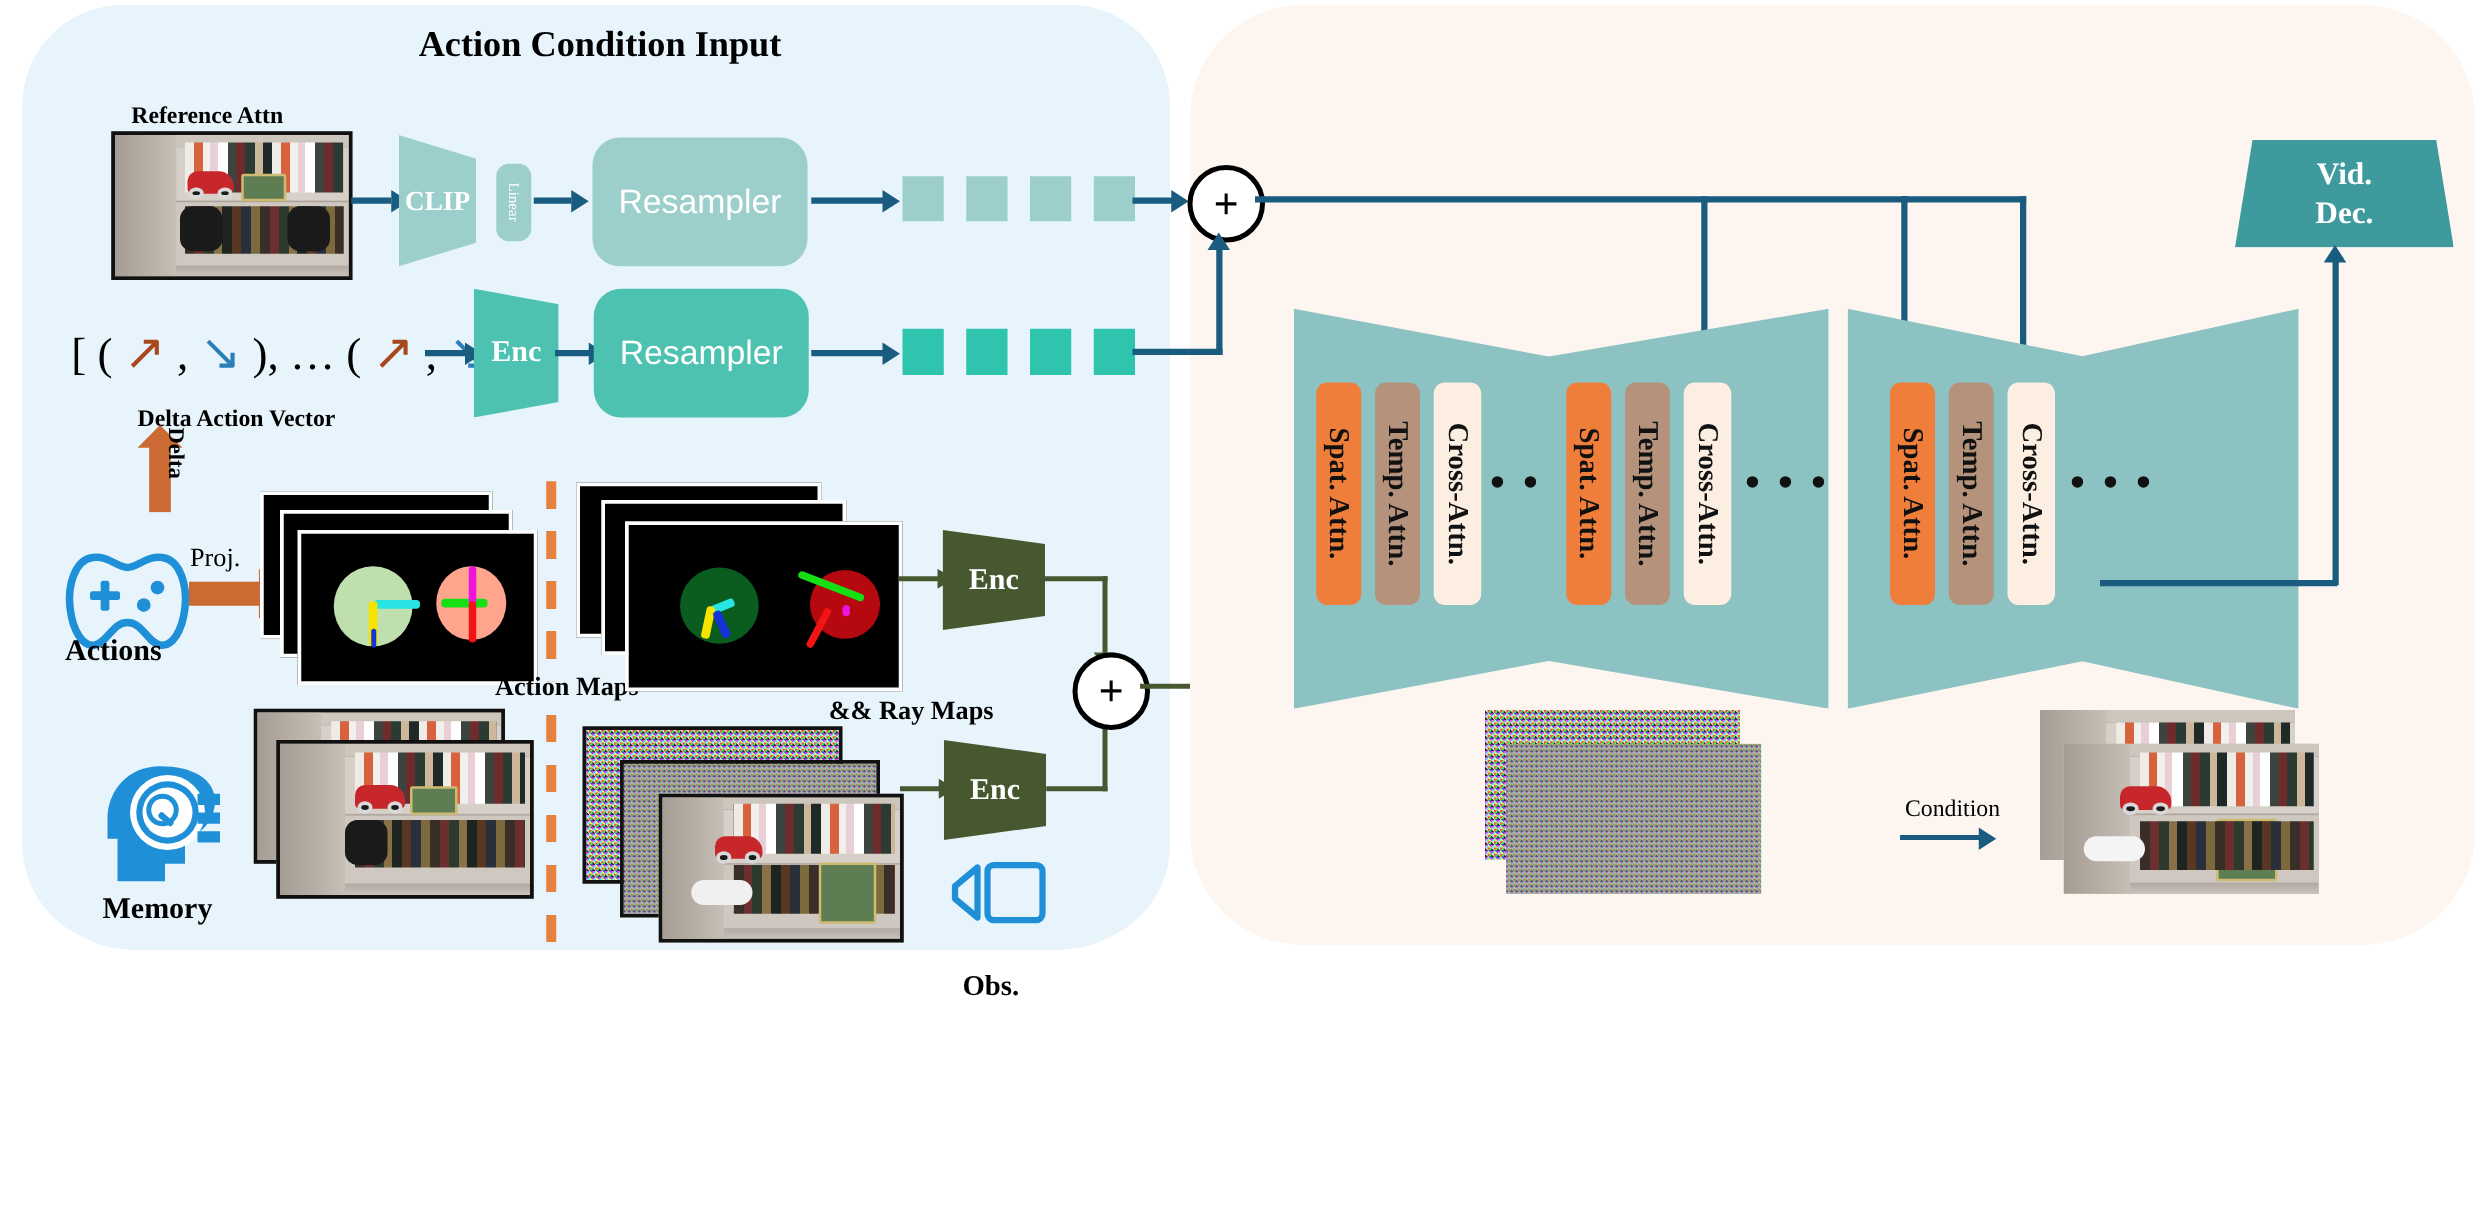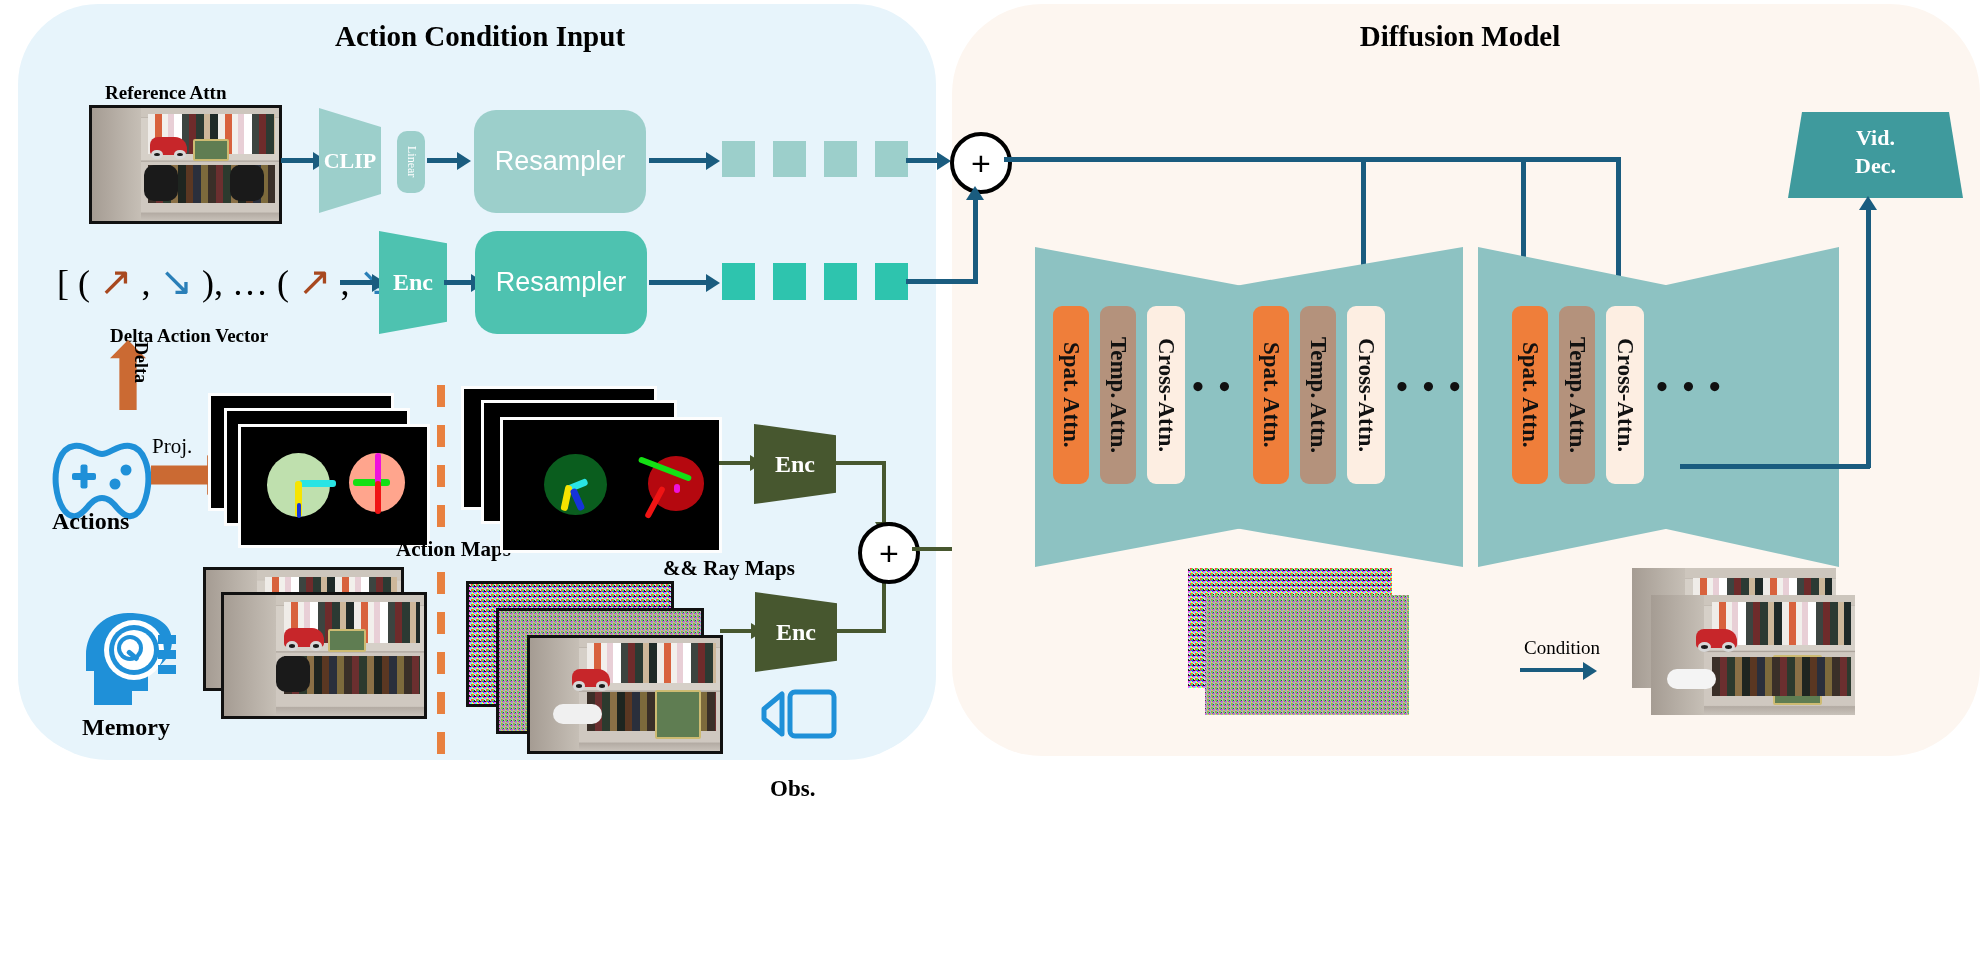--- a/index.html
+++ b/index.html
@@ -429,21 +429,20 @@
   <div class="abs arrow-u" style="left:875px;top:565px;border-bottom-color:#47572f;"></div>
 
   <div class="abs plus-circle" style="left:858px;top:522px;width:54px;height:54px;">+</div>
 
   <div class="abs ln-g" style="left:912px;top:547px;width:62px;height:4px;"></div>
   <div class="abs ln-g" style="left:970px;top:385px;width:4px;height:166px;"></div>
   <div class="abs ln-g" style="left:970px;top:385px;width:54px;height:4px;"></div>
   <div class="abs arrow-r-g" style="left:1022px;top:381px;"></div>
 
   <div class="abs panel-right"></div>
-  <div class="abs panel-title" style="left:1180px;top:20px;width:560px;">Diffusion Model</div>
 
   <div class="abs ln" style="left:906px;top:158px;width:38px;height:5px;"></div>
   <div class="abs arrow-r" style="left:937px;top:152px;"></div>
   <div class="abs plus-circle" style="left:950px;top:132px;width:54px;height:54px;">+</div>
 
   <div class="abs ln" style="left:906px;top:279px;width:72px;height:5px;"></div>
   <div class="abs ln" style="left:973px;top:196px;width:5px;height:88px;"></div>
   <div class="abs arrow-u" style="left:966px;top:186px;"></div>
 
   <div class="abs ln" style="left:1004px;top:157px;width:522px;height:5px;"></div>
@@ -488,21 +487,21 @@
   <div class="abs attn-temp" style="left:1559px;top:306px;width:36px;height:178px;">
     <span class="attn-lbl">Temp. Attn.</span>
   </div>
   <div class="abs attn-cross" style="left:1606px;top:306px;width:38px;height:178px;">
     <span class="attn-lbl">Cross-Attn.</span>
   </div>
   <div class="abs unet-right" style="left:1664px;top:247px;width:175px;height:320px;"></div>
   <div class="abs dots" style="left:1656px;top:368px;">• • •</div>
 
   <div class="abs trap-viddec" style="left:1788px;top:112px;width:175px;height:86px;">
-    <div class="white-txt" style="text-align:center;font-size:22px;font-weight:bold;padding-top:12px;line-height:1.25;">
+    <div class="white-txt" style="text-align:center;font-size:25px;font-weight:bold;padding-top:12px;line-height:1.25;">
       <div>Vid.</div>
       <div>Dec.</div>
     </div>
   </div>
 
   <div class="abs ln" style="left:1680px;top:464px;width:190px;height:5px;"></div>
   <div class="abs ln" style="left:1866px;top:208px;width:5px;height:260px;"></div>
   <div class="abs arrow-u" style="left:1859px;top:196px;"></div>
 
   <div class="abs frame" style="left:1188px;top:568px;width:204px;height:120px;border-width:0;">

